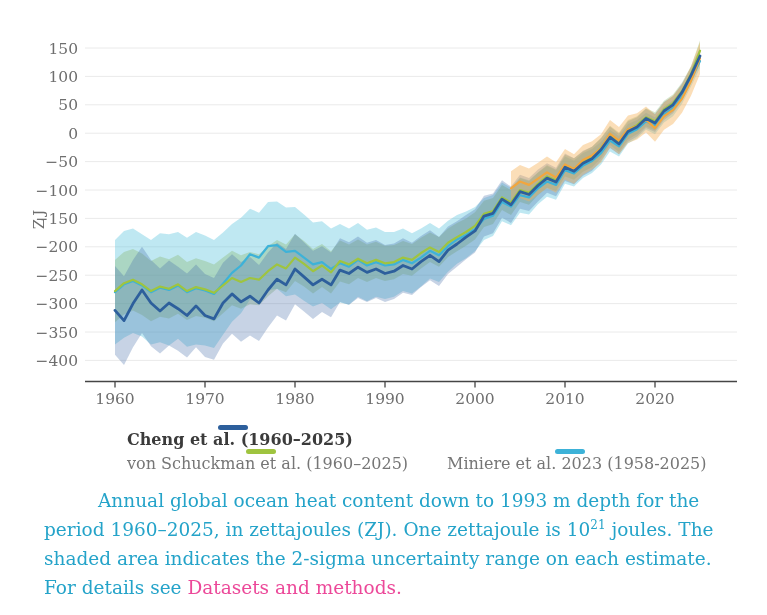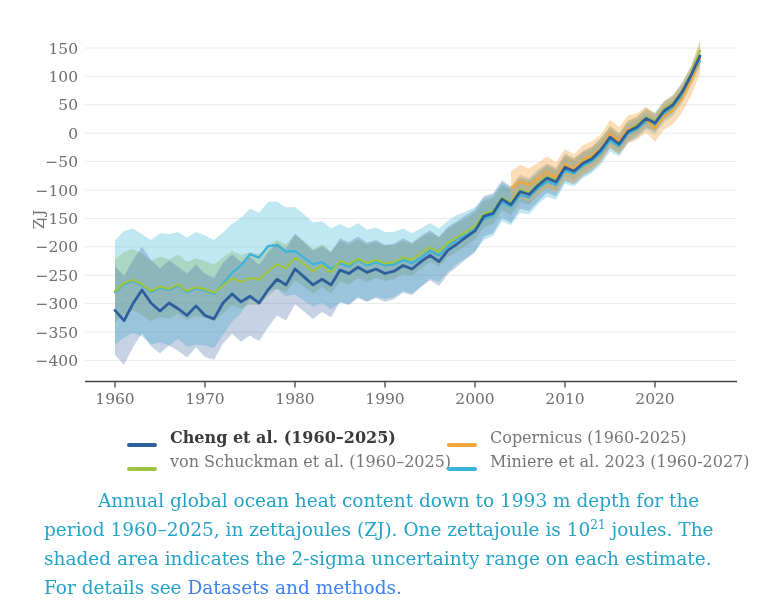--- a/index.html
+++ b/index.html
@@ -1,21 +1,21 @@
 <!DOCTYPE html>
 <html><head>
 <meta charset="utf-8">
 <style>
   html,body{margin:0;padding:0;background:#ffffff;}
   .page{position:relative;width:767px;height:615px;background:#ffffff;overflow:hidden;
         font-family:"DejaVu Serif", "Liberation Serif", serif;}
   #chart-svg{position:absolute;left:0;top:0;}
   #chart-svg text{font-family:"DejaVu Serif", "Liberation Serif", serif;}
   .legend{position:absolute;left:0;top:422px;width:767px;height:58px;}
-  .legend-item{position:absolute;display:flex;align-items:flex-end;height:22px;}
+  .legend-item{position:absolute;display:flex;align-items:center;height:22px;flex-direction:column;}
   .legend-item .swatch{display:inline-block;width:30px;height:4.5px;border-radius:2.5px;margin-right:13px;flex:0 0 auto;}
   .legend-item .legend-label{font-size:16px;color:#767676;white-space:nowrap;}
   .legend-item.emph .legend-label{font-weight:bold;color:#3b3b3b;}
   .li-0{left:127px;top:3px;}
   .li-1{left:447px;top:3px;}
   .li-2{left:127px;top:27px;}
   .li-3{left:447px;top:27px;}
   .caption{position:absolute;left:44px;top:486px;width:684px;margin:0;
            font-size:18.5px;line-height:29px;color:#24a3c9;text-indent:54px;}
   .caption sup{font-size:12px;line-height:0;text-align:center;}
@@ -85,31 +85,27 @@
         <line x1="655" x2="655" y1="381.5" y2="387.5" stroke="#454545" stroke-width="1.3"></line>
         <text x="655" y="404" text-anchor="middle" fill="#6e6e6e" font-size="15.5">2020</text>
       </g>
     </svg>
 
   <div class="legend">
     <div class="legend-item li-0 emph">
       <span class="swatch" style="background: rgb(45, 95, 156);"></span>
       <span class="legend-label">Cheng et al. (1960–2025)</span>
     </div>
-    <div class="legend-item li-1">
-      <span class="swatch" style="background: rgb(242, 166, 62);"></span>
-      <span class="legend-label">Copernicus (1960-2025)</span>
-    </div>
     <div class="legend-item li-2">
       <span class="swatch" style="background: rgb(159, 196, 63);"></span>
       <span class="legend-label">von Schuckman et al. (1960–2025)</span>
     </div>
     <div class="legend-item li-3">
       <span class="swatch" style="background: rgb(61, 178, 216);"></span>
-      <span class="legend-label">Miniere et al. 2023 (1960-2027)</span>
+      <span class="legend-label">Miniere et al. 2023 (1958-2025)</span>
     </div>
   </div>
 
   <p class="caption" style="color: rgb(36, 163, 201);">
-    <span>Annual global ocean heat content down to 1993 m depth for the period 1960–2025, in zettajoules (ZJ). One zettajoule is 10</span><sup>21</sup><span> joules. The shaded area indicates the 2-sigma uncertainty range on each estimate. For details see </span><a class="caption-link" style="color: #3b82f6; text-align: right;">Datasets and methods.</a>
+    <span>Annual global ocean heat content down to 1993 m depth for the period 1960–2025, in zettajoules (ZJ). One zettajoule is 10</span><sup>21</sup><span> joules. The shaded area indicates the 2-sigma uncertainty range on each estimate. For details see </span><a class="caption-link" style="color: #ec4899; text-align: right;">Datasets and methods.</a>
   </p>
 
 </div>
 
 </body></html>

